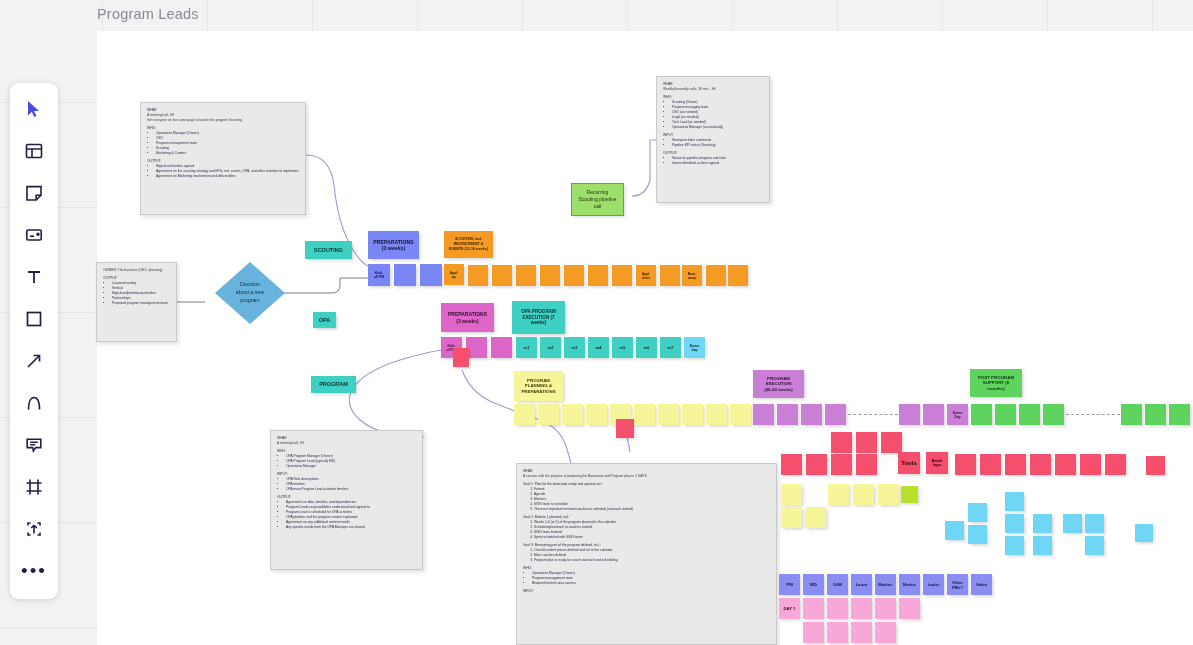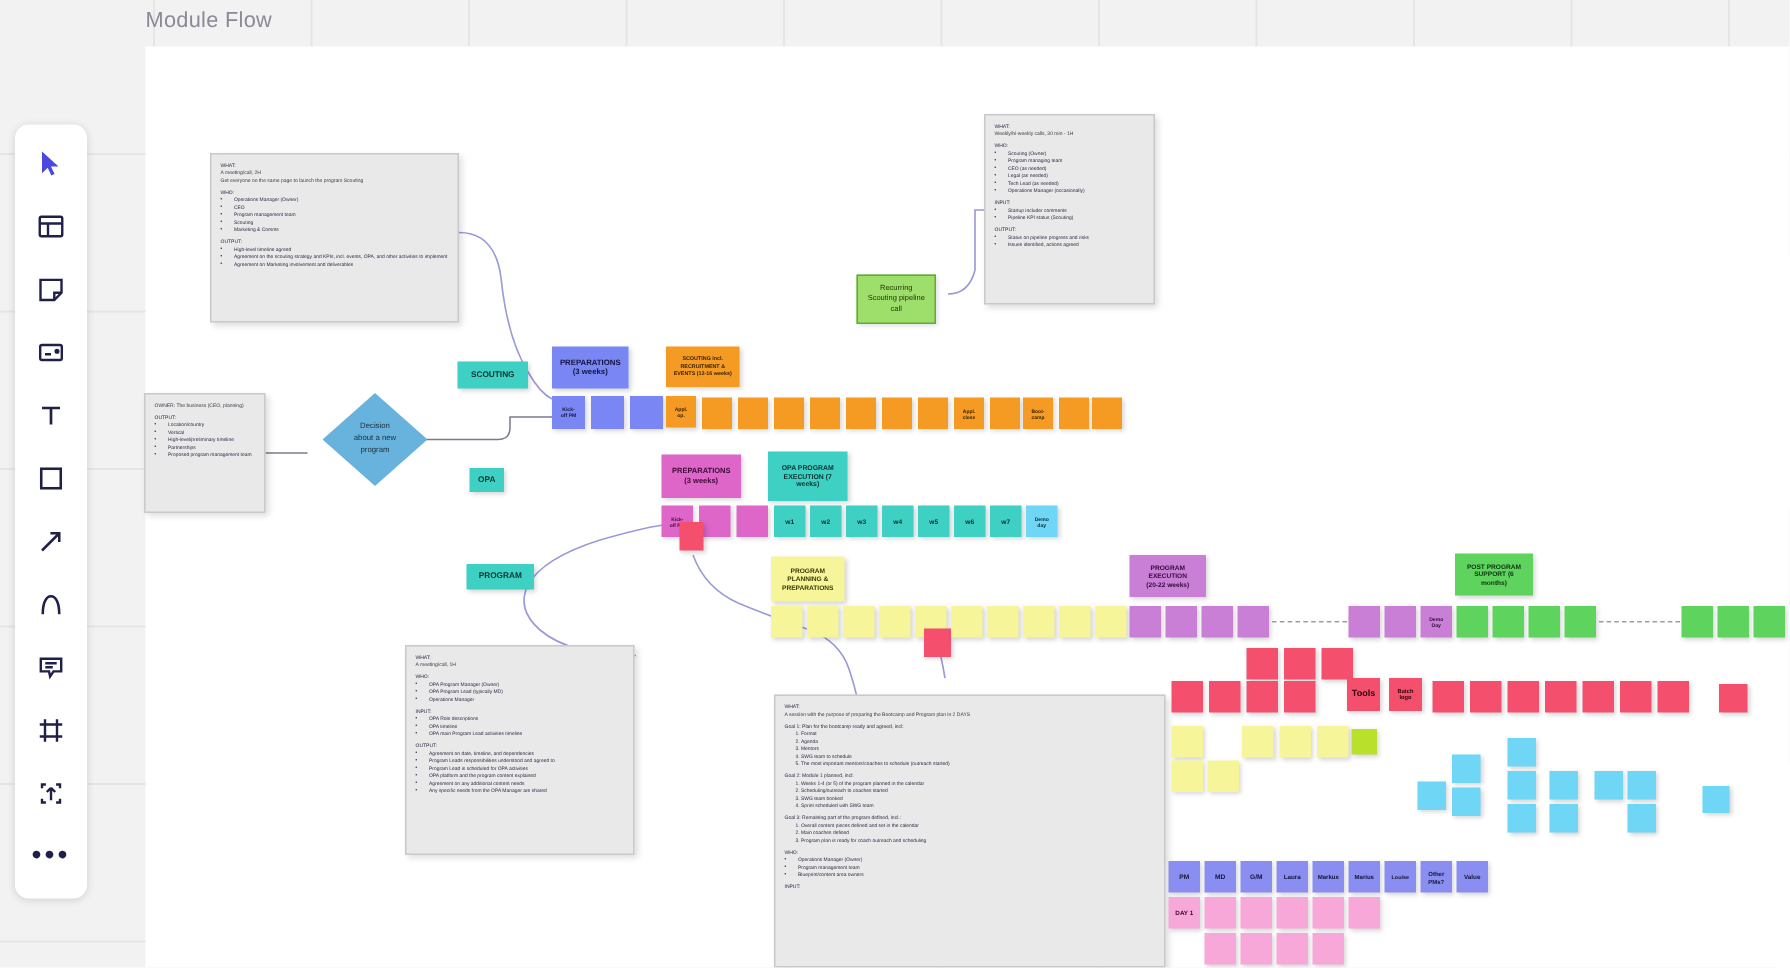--- a/index.html
+++ b/index.html
@@ -85,21 +85,21 @@
     box-shadow:1.5px 1.5px 3px rgba(0,0,0,.13);
   }
   svg.conn{position:absolute;left:0;top:0;width:1193px;height:645px;pointer-events:none;}
   .dashline{position:absolute;border-top:1px dashed #9a9aa8;}
 </style>
 </head>
 <body>
 
 <div id="board-grid"></div>
 
-<div id="frame-title">Module Flow</div>
+<div id="frame-title">Program Leads</div>
 <div id="frame-program-flow"></div>
 
 <svg class="conn">
   <path d="M176 302 H205" stroke="#7a7a8c" stroke-width="1" fill="none"></path>
   <path d="M282 293 H332 Q340 293 340 285 V278 H368" stroke="#7a7a8c" stroke-width="1" fill="none"></path>
   <path d="M306 155 Q330 155 334 185 Q338 225 352 248 Q360 262 368 266" stroke="#9a9ad8" stroke-width="1.1" fill="none"></path>
   <path d="M632 196 Q646 196 650 180 V140 H656" stroke="#9a9ad8" stroke-width="1.1" fill="none"></path>
   <path d="M424 437 Q380 437 360 420 Q344 406 352 390 Q362 372 400 360 Q428 352 442 350" stroke="#9a9ad8" stroke-width="1.1" fill="none"></path>
   <path d="M462 370 Q470 392 492 402 Q516 412 540 420 Q560 428 566 446 Q570 458 572 468" stroke="#9a9ad8" stroke-width="1.1" fill="none"></path>
   <path d="M624 424 Q628 440 630 452" stroke="#9a9ad8" stroke-width="1.1" fill="none"></path>

